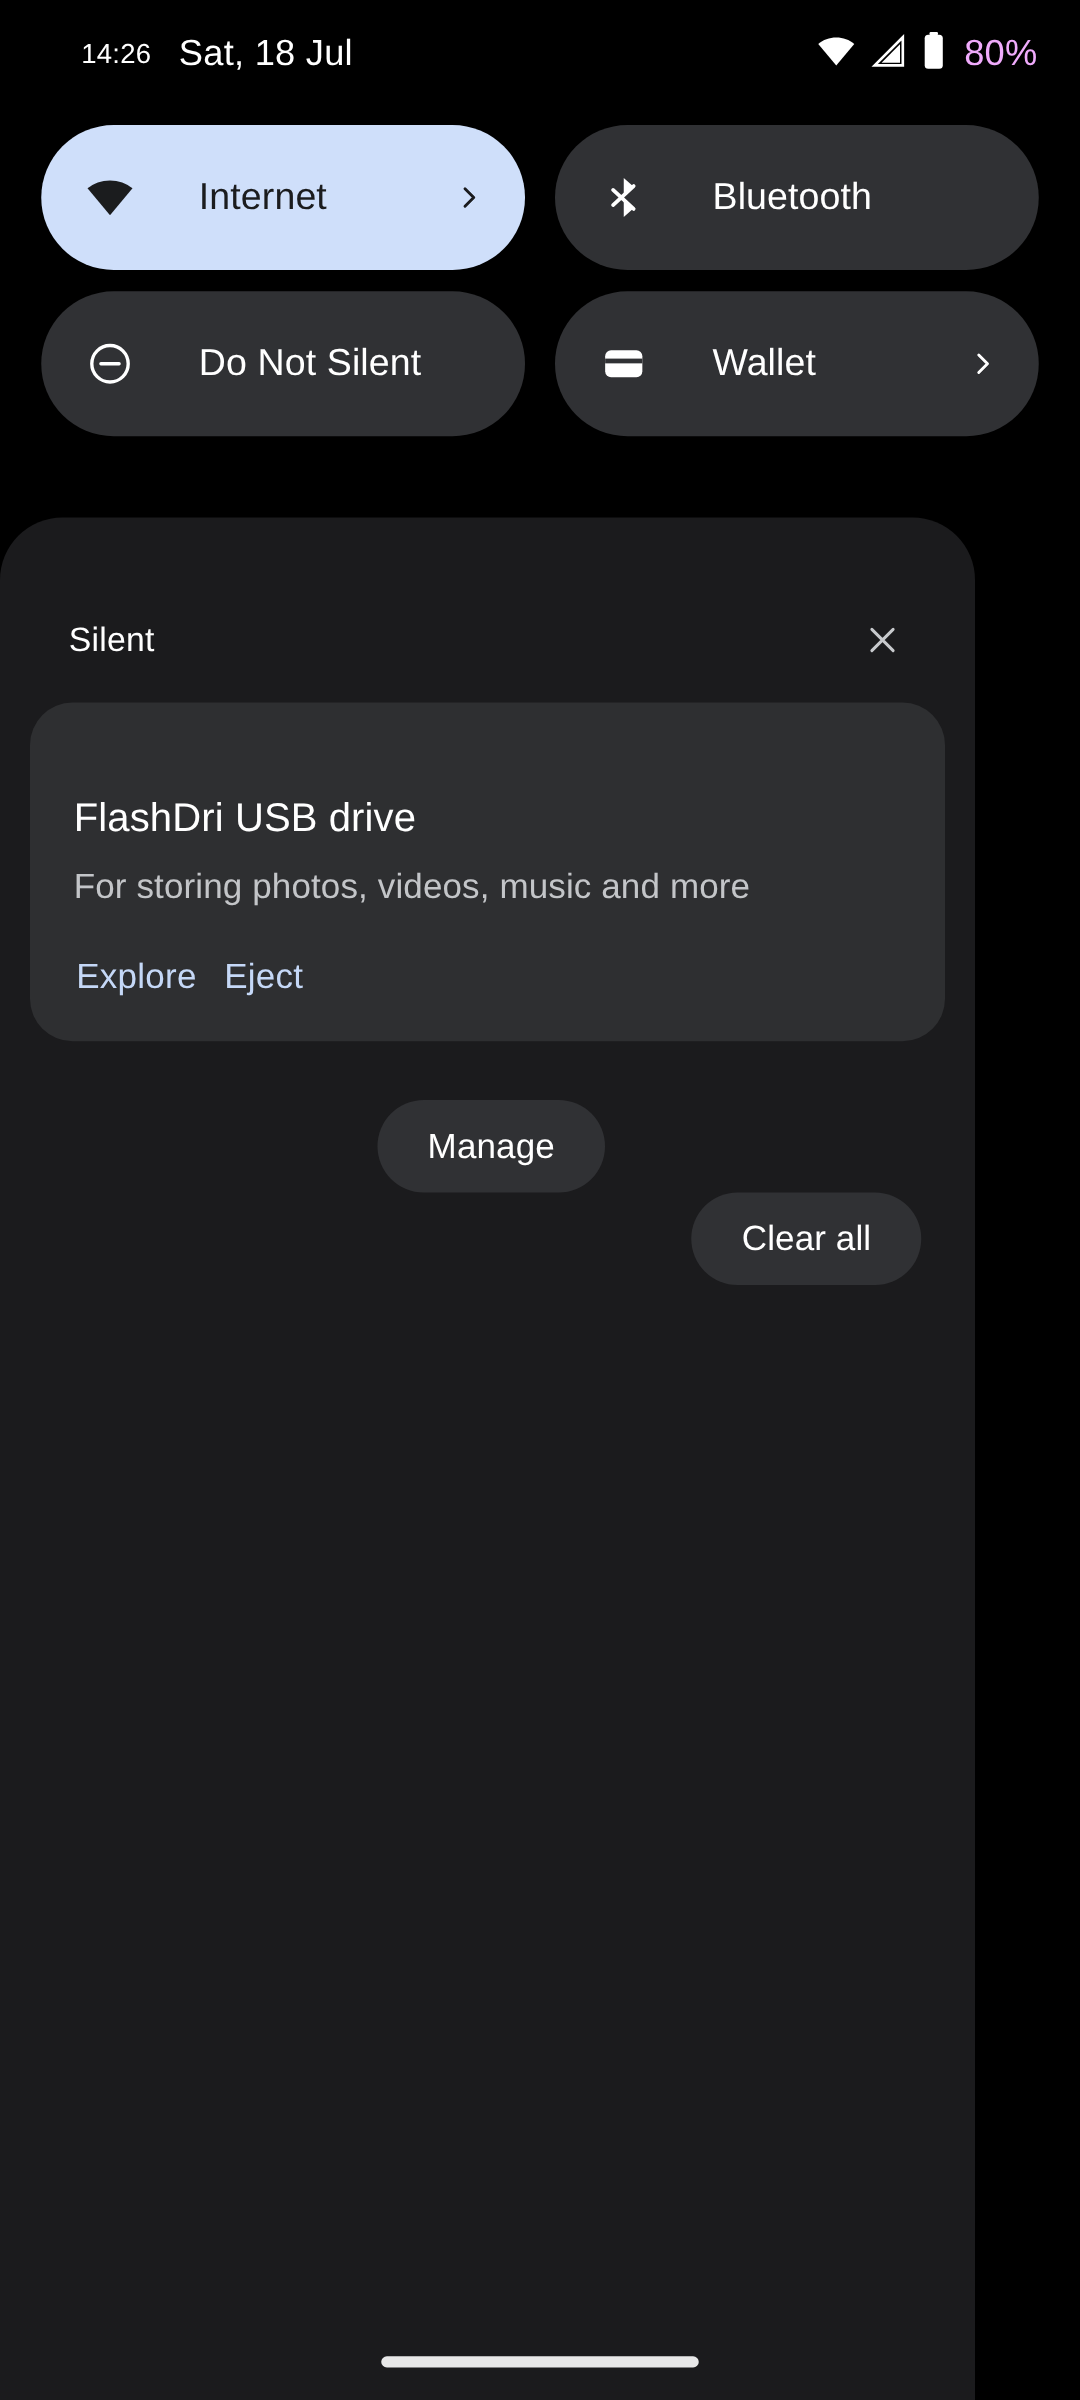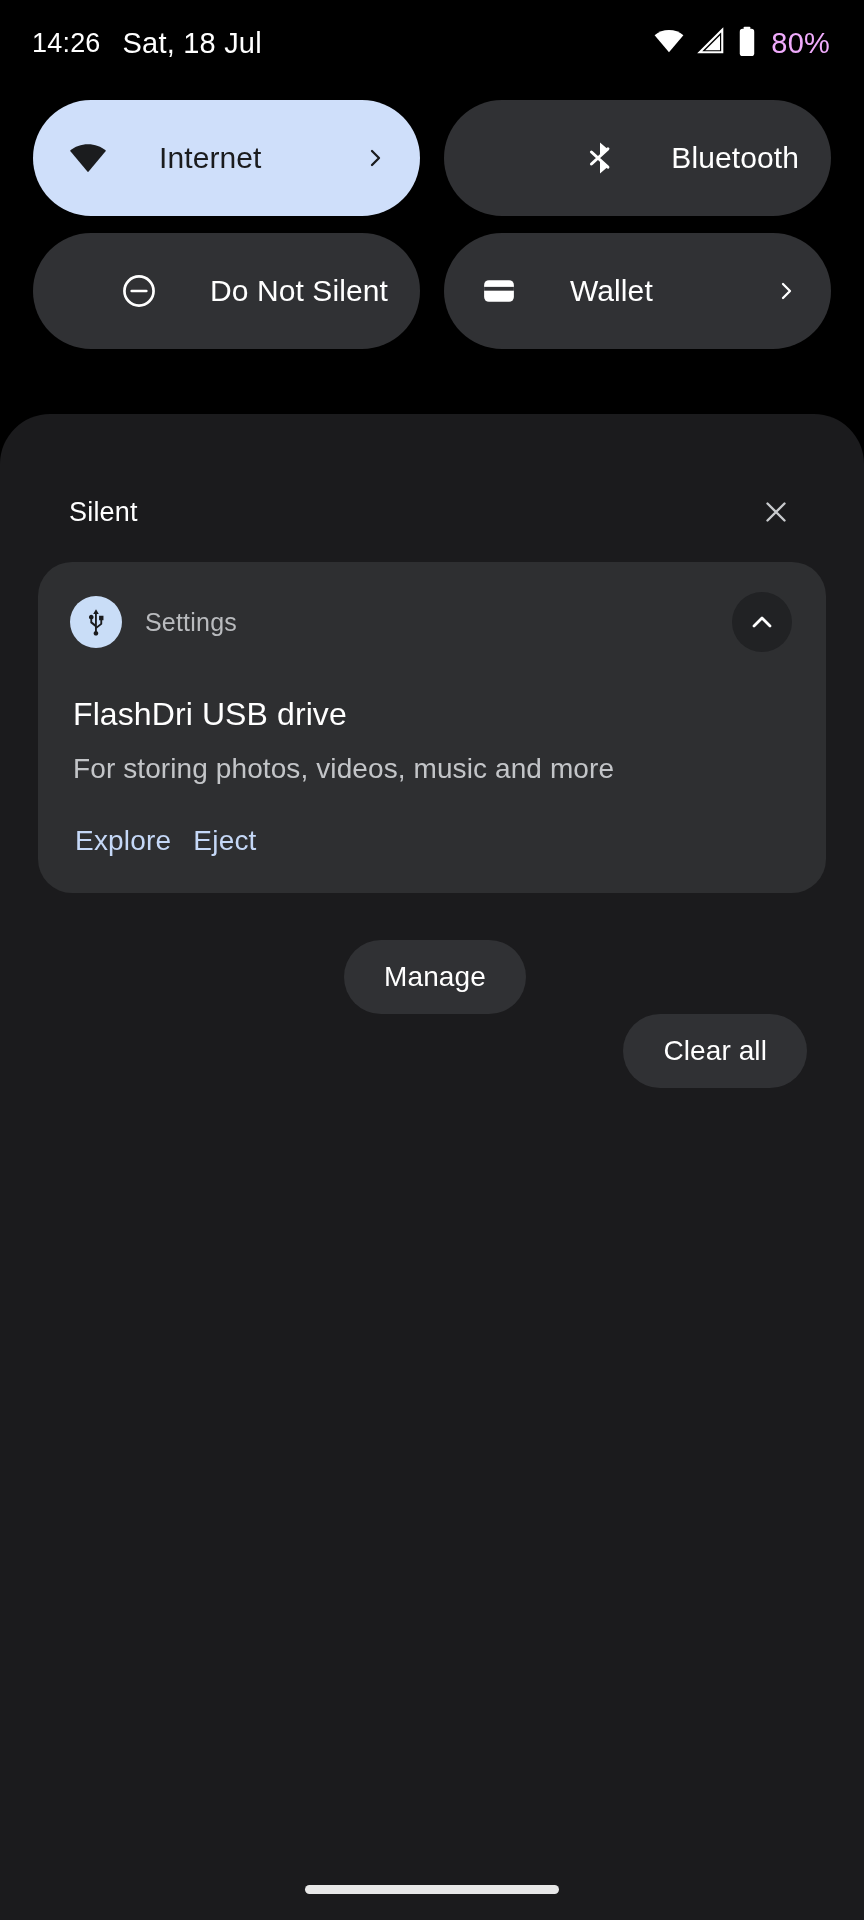--- a/index.html
+++ b/index.html
@@ -29,23 +29,24 @@
     align-items: center;
     padding: 0 34px 0 32px;
     color: #ffffff;
   }
   .sb-left {
     display: flex;
     align-items: center;
     gap: 22px;
   }
   .sb-clock {
-    font-size: 27px;
-    letter-spacing: 0.2px;
-    color: #ffffff;
+    font-size: 22px;
+    letter-spacing: 0.2px;
+    color: #ffffff;
+    margin-left: 33px;
   }
   .sb-date {
     font-size: 29px;
     letter-spacing: 0.2px;
     color: #ffffff;
   }
   .sb-right {
     margin-left: auto;
     display: flex;
     align-items: center;
@@ -81,21 +82,20 @@
     cursor: pointer;
     gap: 27px;
   }
   .qs-tile.active {
     background: #cfdffa;
     color: #1b1c1e;
   }
   .qs-tile.inactive {
     background: #303134;
     color: #ffffff;
-    justify-content: flex-end;
   }
   .qs-icon {
     width: 42px;
     height: 42px;
     flex: 0 0 42px;
     display: flex;
     align-items: center;
     justify-content: center;
   }
   .qs-label {
@@ -111,25 +111,25 @@
     height: 26px;
     display: flex;
     align-items: center;
     justify-content: center;
   }
 
   
   #notif-panel {
     position: absolute;
     top: 414px; left: 0;
-    width: 864px;
+    width: 780px;
     height: 1506px;
     background: #1b1b1d;
     border-radius: 50px 50px 0 0;
-    padding: 0 38px;
+    padding: 0 24px;
   }
 
   #silent-header {
     height: 100px;
     display: flex;
     align-items: center;
     padding: 0 30px 0 31px;
     margin-top: 48px;
   }
   #silent-label {
@@ -356,33 +356,20 @@
       <span id="silent-label">Silent</span>
       <span id="silent-close">
         <svg width="30" height="30" viewBox="0 0 24 24">
           <path d="M5.2 5.2 18.8 18.8M18.8 5.2 5.2 18.8" stroke="#c8cacd" stroke-width="1.9" stroke-linecap="round"></path>
         </svg>
       </span>
     </div>
 
     <div id="notif-card">
 
-      <div class="notif-top">
-        <span class="notif-app-icon">
-          <svg width="32" height="32" viewBox="0 0 24 24">
-            <path d="M12 2.4 14.1 6h-1.45v9.1l2.6-2.05V10.6h-.95V7.3h3.3v3.3h-.95v3.05l-4 3.15v2.05a1.75 1.75 0 1 1-1.4 0v-3.3l-3.5-2.75V9.9a1.75 1.75 0 1 1 1.4 0v1.95l2.1 1.65V6H9.9L12 2.4z" fill="#1b1c1e"></path>
-          </svg>
-        </span>
-        <span class="notif-app-name">Settings</span>
-        <span class="notif-collapse">
-          <svg width="30" height="30" viewBox="0 0 24 24">
-            <path d="M5.6 15.2 12 8.8l6.4 6.4" fill="none" stroke="#ffffff" stroke-width="2.2" stroke-linecap="round" stroke-linejoin="round"></path>
-          </svg>
-        </span>
-      </div>
 
       <div class="notif-title">FlashDri USB drive</div>
       <div class="notif-body">For storing photos, videos, music and more</div>
 
       <div class="notif-actions">
         <span class="notif-action">Explore</span>
         <span class="notif-action">Eject</span>
       </div>
 
     </div>

